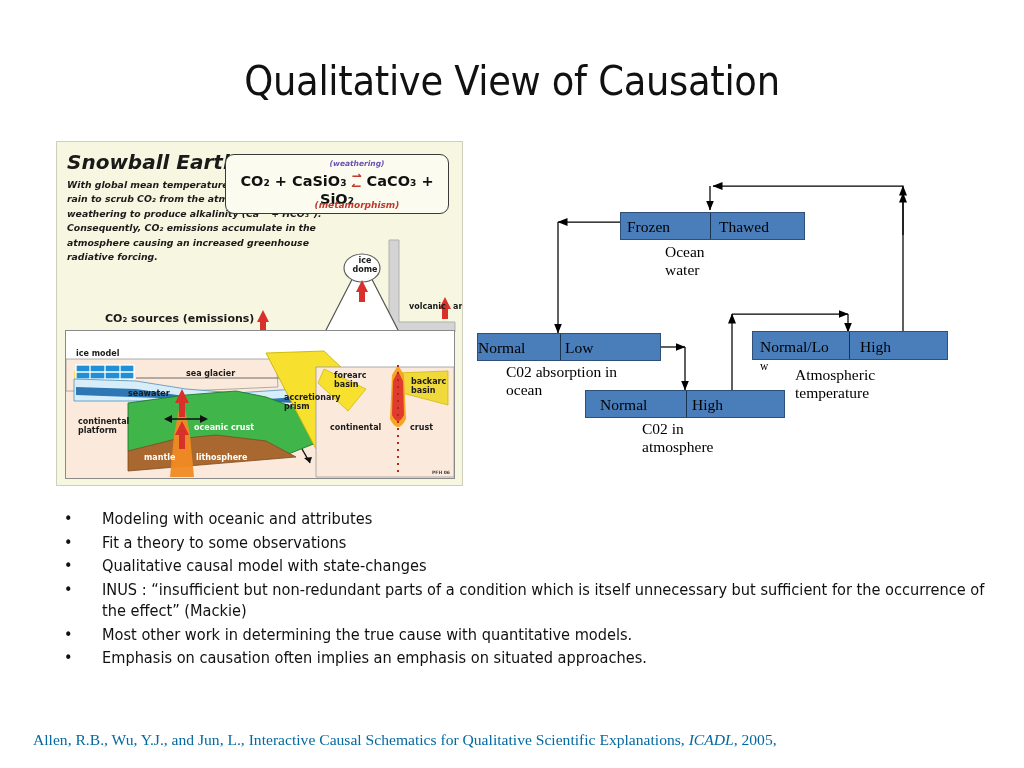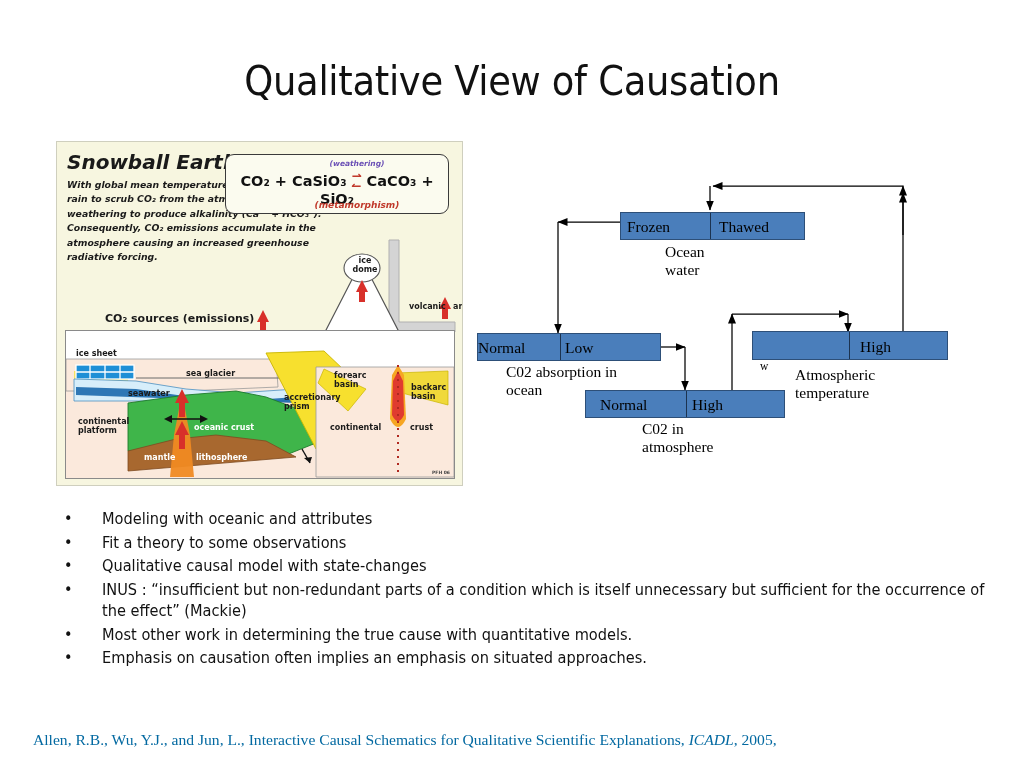--- a/index.html
+++ b/index.html
@@ -326,33 +326,33 @@
         <polygon points="98,88 106,84 106,92" fill="#111" stroke="none"></polygon>
         <polygon points="142,88 134,84 134,92" fill="#111" stroke="none"></polygon>
       </g>
 
       <g fill="#d8302a">
         <polygon points="116,58 123,72 119,72 119,86 113,86 113,72 109,72"></polygon>
         <polygon points="116,90 123,104 119,104 119,118 113,118 113,104 109,104"></polygon>
       </g>
     </svg>
 
-    <div class="cs-label" style="left:10px;top:18px;">ice sheet</div>
+    <div class="cs-label" style="left:10px;top:18px;">ice model</div>
     <div class="cs-label" style="left:120px;top:38px;">sea glacier</div>
     <div class="cs-label" style="left:62px;top:58px;">seawater</div>
     <div class="cs-label" style="left:12px;top:86px;width:66px;">continental
 platform</div>
     <div class="cs-label white" style="left:128px;top:92px;">oceanic crust</div>
     <div class="cs-label white" style="left:78px;top:122px;">mantle</div>
     <div class="cs-label white" style="left:130px;top:122px;">lithosphere</div>
     <div class="cs-label" style="left:218px;top:62px;width:52px;">accretionary
 prism</div>
     <div class="cs-label" style="left:268px;top:40px;width:38px;">forearc
 basin</div>
-    <div class="cs-label" style="left:345px;top:52px;width:24px;">backarc
+    <div class="cs-label" style="left:345px;top:46px;width:24px;">backarc
 basin</div>
     <div class="cs-label" style="left:264px;top:92px;">continental</div>
     <div class="cs-label" style="left:344px;top:92px;">crust</div>
     <div id="credit-tag">PFH 06</div>
   </div>
 </div>
 
 <div id="causal-diagram">
 
   <svg id="causal-svg" viewBox="0 0 510 310">
@@ -394,20 +394,21 @@
     <div class="divider" style="left:82px;"></div>
   </div>
   <div class="state-label" style="left:8px;top:164px;">Normal</div>
   <div class="state-label" style="left:95px;top:164px;">Low</div>
   <div class="node-caption" style="left:36px;top:188px;">C02 absorption in
 ocean</div>
 
   <div class="state-box" style="left:282px;top:156px;width:196px;height:29px;">
     <div class="divider" style="left:96px;"></div>
   </div>
+  <div class="state-label" style="left:290px;top:163px;">Normal/Lo</div>
   <div class="state-label" style="left:290px;top:185px;font-size:11.5px;">w</div>
   <div class="state-label" style="left:390px;top:163px;">High</div>
   <div class="node-caption" style="left:325px;top:191px;">Atmospheric
 temperature</div>
 
   <div class="state-box" style="left:115px;top:215px;width:200px;height:28px;">
     <div class="divider" style="left:100px;"></div>
   </div>
   <div class="state-label" style="left:130px;top:221px;">Normal</div>
   <div class="state-label" style="left:222px;top:221px;">High</div>

